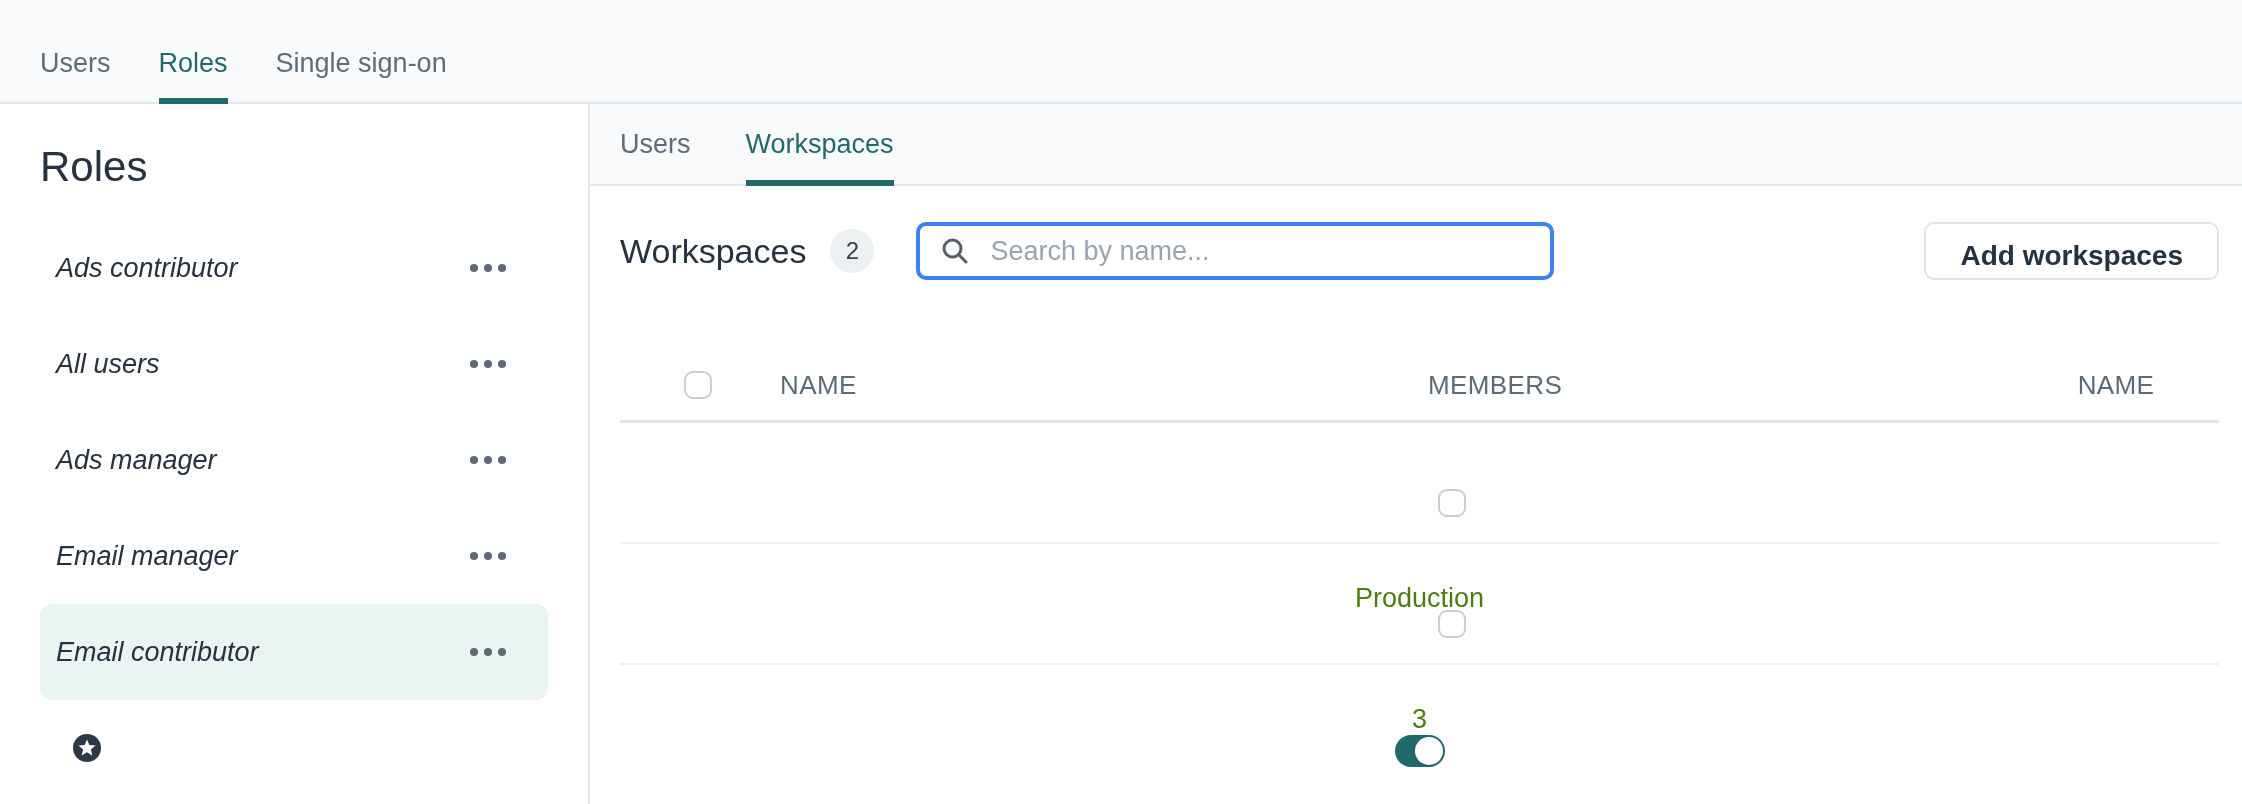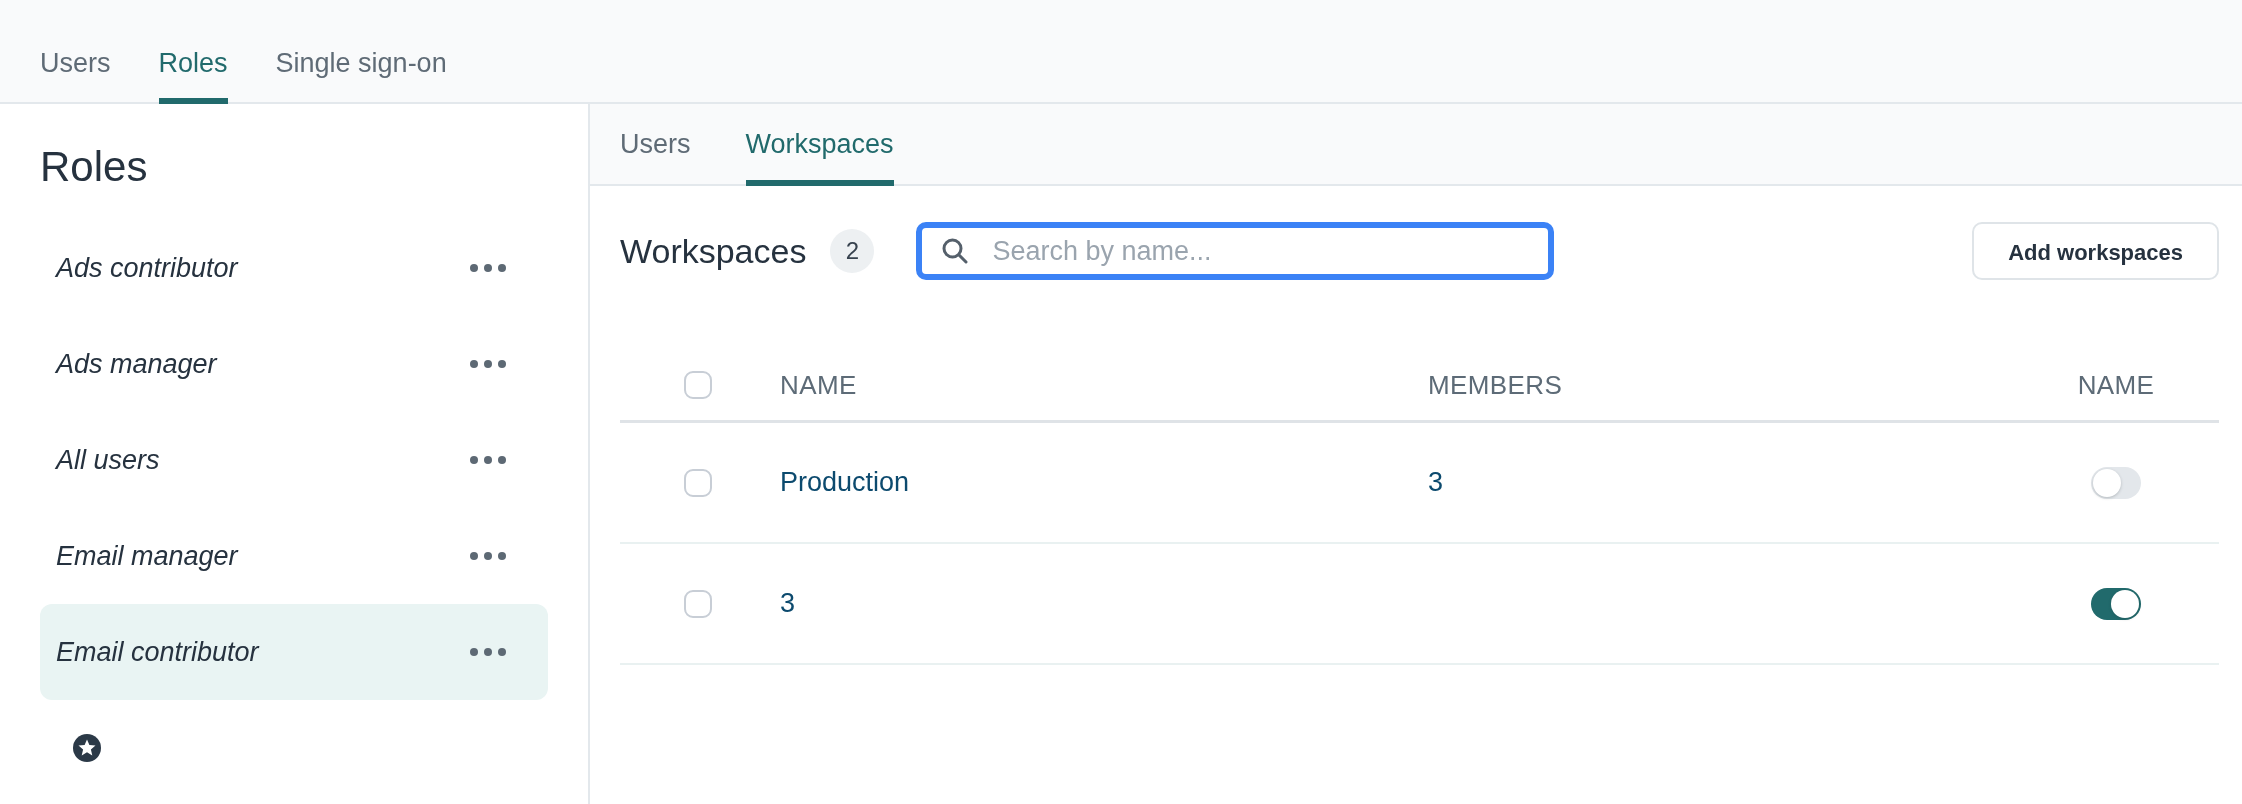--- a/index.html
+++ b/index.html
@@ -130,38 +130,38 @@
     position: relative;
     width: 638px; height: 58px;
   }
   .search-box svg {
     position: absolute;
     left: 24px; top: 14px;
     pointer-events: none;
   }
   .search-input {
     width: 100%; height: 100%;
-    border: 6px solid #3b82f6;
+    border: 4px solid #3b82f6;
     border-radius: 10px;
     background: #ffffff;
     padding: 0 20px 0 70px;
     font-size: 27px;
     font-family: "Liberation Sans", sans-serif;
     color: #26323f;
     outline: none;
   }
   .search-input::placeholder { color: #9aa4ae; }
   .flex-spacer { flex: 1; }
   .add-btn {
     height: 58px;
     padding: 16px 34px;
     background: #ffffff;
     border: 2px solid #dfe4e8;
     border-radius: 10px;
-    font-size: 22px;
+    font-size: 28px;
     font-weight: 700;
     font-family: "Liberation Sans", sans-serif;
     color: #26323f;
     cursor: pointer;
   }
 
   
   .ws-table { margin-top: 70px; }
   .t-row { display: flex; align-items: center; }
   .t-head {
@@ -169,21 +169,22 @@
     border-bottom: 3px solid #dfe3e7;
     font-size: 26px;
     font-weight: 400;
     letter-spacing: 0.4px;
     color: #5d6b77;
   }
   .t-data {
     height: 121px;
     border-bottom: 2px solid #e9f1f1;
     font-size: 27px;
-    color: #0c4a6e;
+    color: #4d7c0f;
+    flex-direction: column;
   }
   .col-check { flex: 0 0 160px; padding-left: 64px; display: flex; align-items: center; }
   .col-name  { flex: 0 0 648px; }
   .col-members { flex: 1; }
   .col-admin { flex: 0 0 206px; display: flex; justify-content: center; }
 
   .checkbox {
     width: 28px; height: 28px;
     border: 2px solid #c8ced6;
     border-radius: 9px;
@@ -228,31 +229,31 @@
         <span class="label">Ads contributor</span>
         <span class="spacer"></span>
         <span class="dots">
             <i></i>
             <i></i>
             <i></i>
           </span>
       </li>
 
       <li class="role-item" data-state="">
+        <span class="label">All users</span>
+        <span class="spacer"></span>
+        <span class="dots">
+            <i></i>
+            <i></i>
+            <i></i>
+          </span>
+      </li>
+
+      <li class="role-item" data-state="">
         <span class="label">Ads manager</span>
-        <span class="spacer"></span>
-        <span class="dots">
-            <i></i>
-            <i></i>
-            <i></i>
-          </span>
-      </li>
-
-      <li class="role-item" data-state="">
-        <span class="label">All users</span>
         <span class="spacer"></span>
         <span class="dots">
             <i></i>
             <i></i>
             <i></i>
           </span>
       </li>
 
       <li class="role-item" data-state="">
         <span class="label">Email manager</span>

